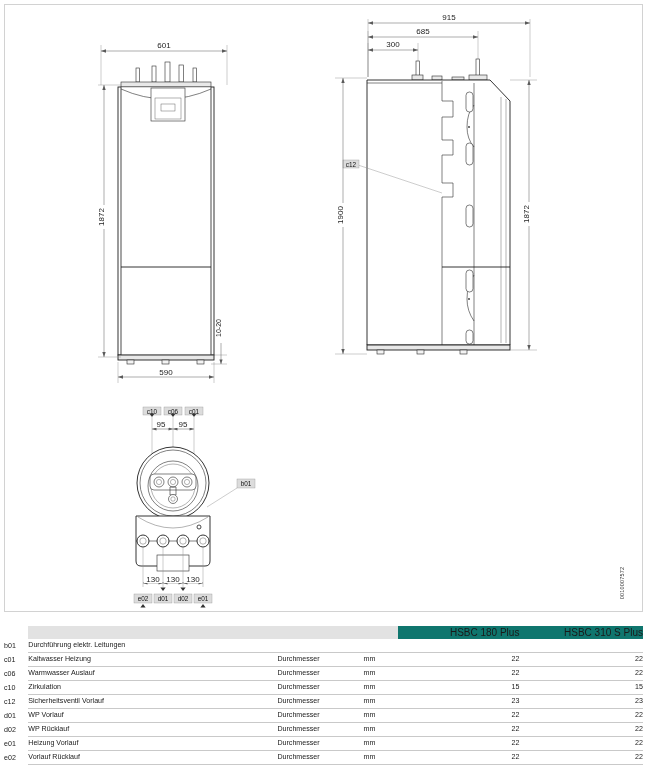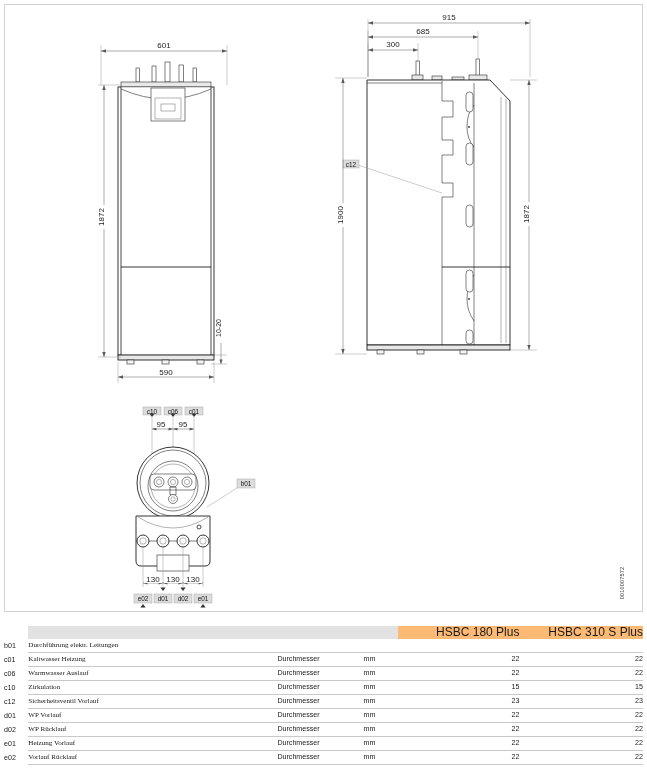--- a/index.html
+++ b/index.html
@@ -36,25 +36,25 @@
   .spec-table th,.spec-table td{
     padding:0;margin:0;font-weight:normal;vertical-align:bottom;
     height:13px;line-height:13px;white-space:nowrap;
   }
   .c-code{width:24px;padding-left:4px;color:#1a1a1a;}
   .c-desc{width:246px;}
   .c-meas{width:85px;padding-left:4px;}
   .c-unit{width:34px;padding-left:4px;}
   .c-v1{width:120px;text-align:right;padding-right:5px;}
   .c-v2{width:122px;text-align:right;padding-right:5px;}
-  .ul-desc{border-bottom:0.8px solid #c9c9c9;font-family:Liberation Serif, serif;}
+  .ul-desc{border-bottom:0.8px solid #c9c9c9;}
   .ul-meas{border-bottom:0.8px solid #c9c9c9;}
   .ul-unit{border-bottom:0.8px solid #c9c9c9;}
   .ul-v{border-bottom:0.8px solid #c9c9c9;}
-  .hdr-cell{background:#fdba74;text-align:right;padding-right:5px;font-size:12px;color:#1a1a1a;height:12px;}
+  .hdr-cell{background:#0f766e;text-align:right;padding-right:5px;font-size:10px;color:#1a1a1a;height:12px;}
   .hdr-blank{background:#e2e2e2;height:12px;}
   .hdr-none{background:transparent;height:12px;}
 </style>
 </head>
 <body>
 
 <div class="drawing-panel">
   <svg width="637" height="606" viewBox="0 0 637 606">
 
     <g>

